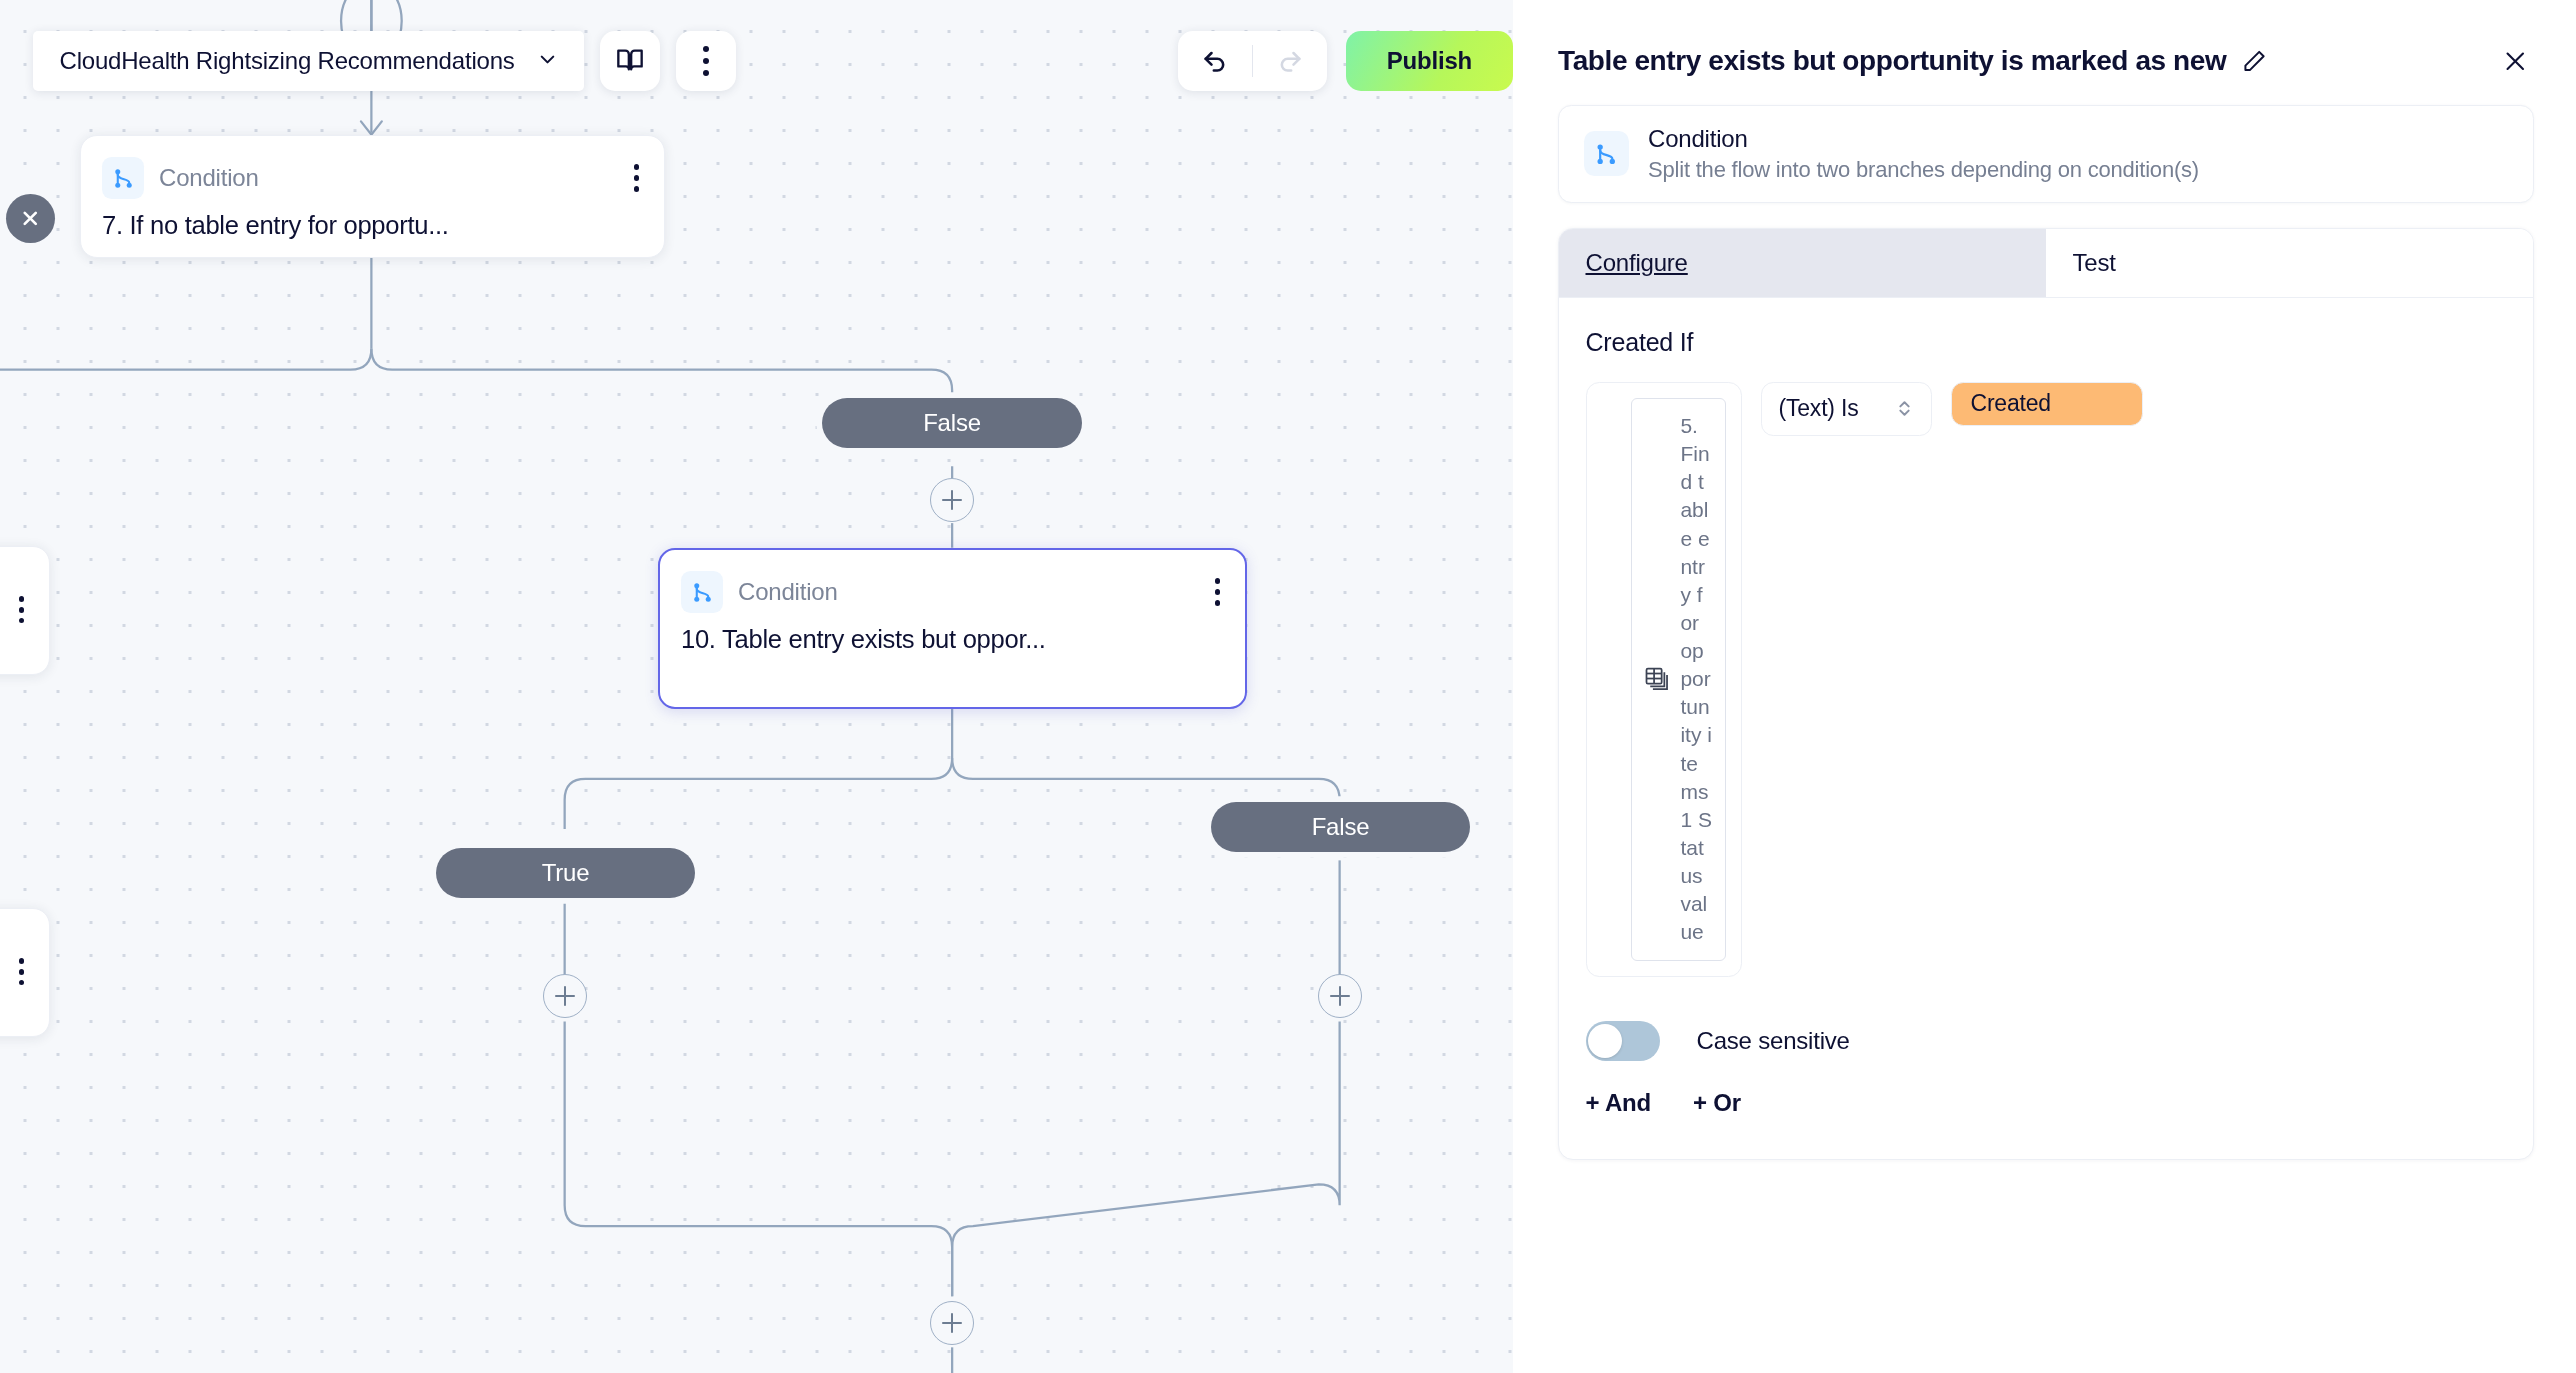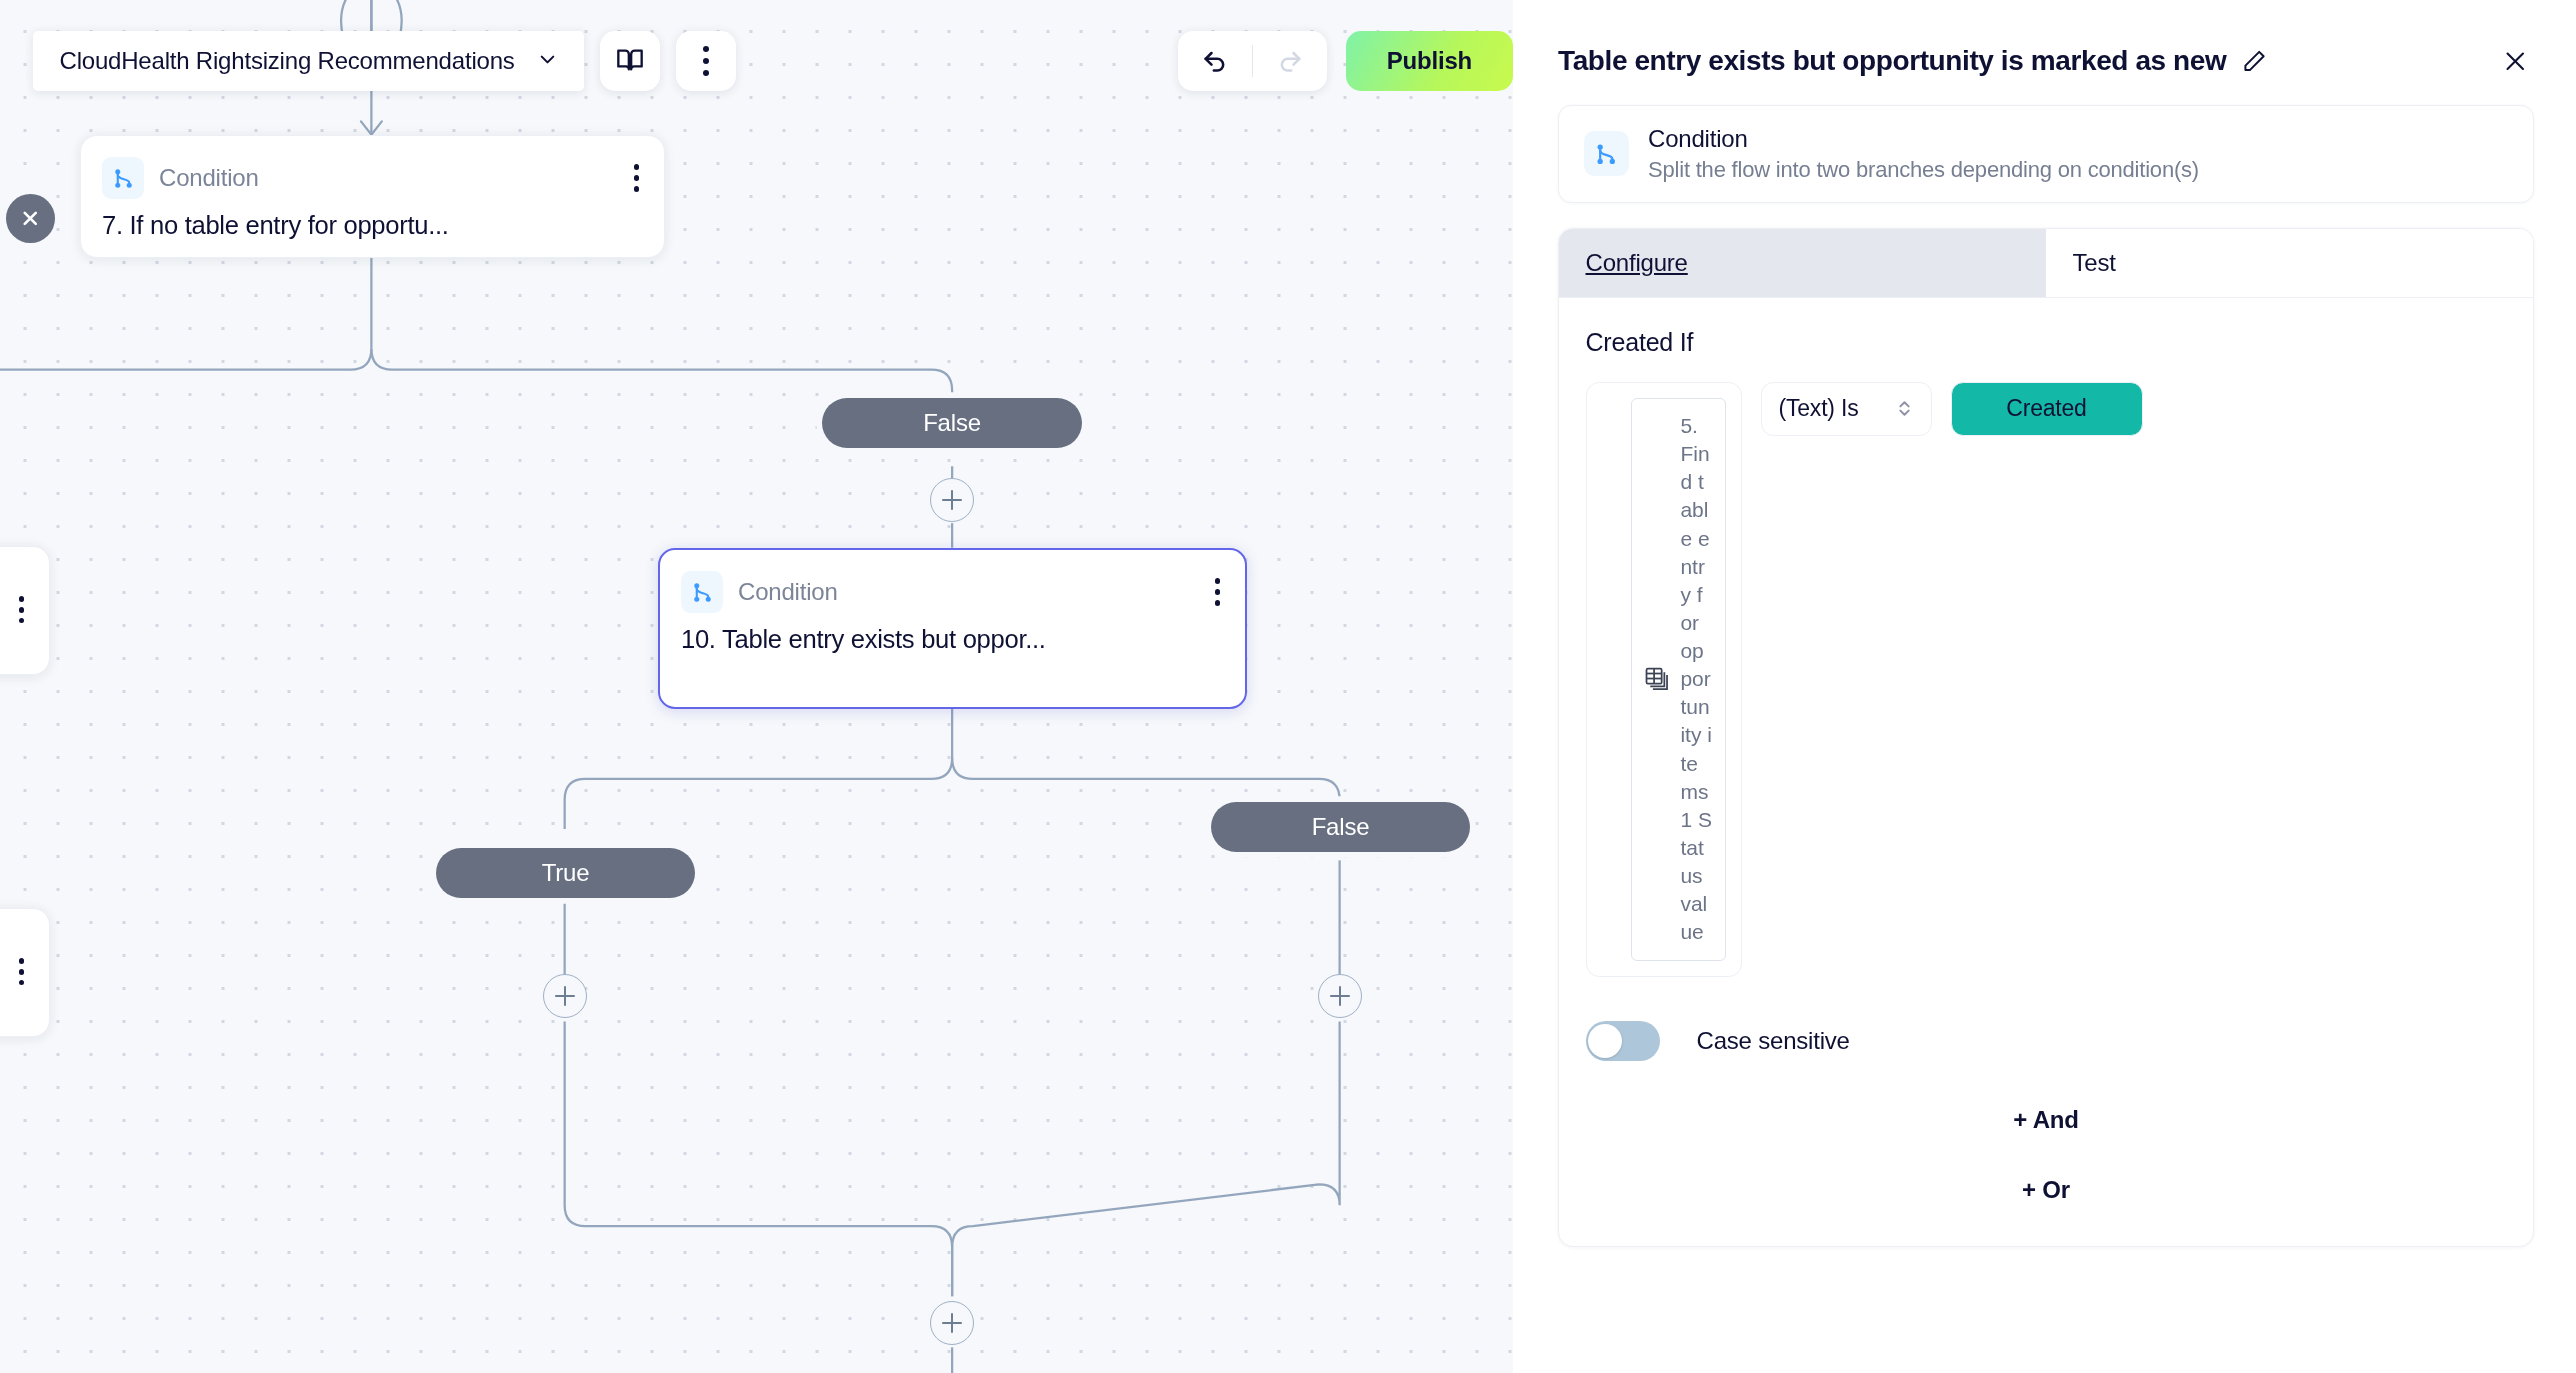--- a/index.html
+++ b/index.html
@@ -158,37 +158,37 @@
   .token .t-icon { flex: none; display: flex; align-items: center; }
   .token .t-text { font-size: 21px; color: #6c7487; line-height: 1.34; word-break: break-all; }
 
   .op-select {
     width: 171px; height: 54px; border: 0.9px solid #eceff5; border-radius: 12.3px;
     display: flex; align-items: center; padding: 0 17px; background: #fff;
     font-size: 23px; color: #0e1133; letter-spacing: -0.2px;
   }
   .op-select .chev { margin-left: auto; display: flex; flex-direction: column; gap: 1.9px; }
   .val-input {
-    width: 192px; height: 54px; border: 0.9px solid #eceff5; border-radius: 12.3px;
-    padding: 0 19px; background: #14b8a6; font-size: 23px; color: #0e1133;
-    font-family: "Liberation Sans", sans-serif; letter-spacing: -0.2px; text-align: center;
+    width: 192px; height: 44px; border: 0.9px solid #eceff5; border-radius: 12.3px;
+    padding: 0 19px; background: #fdba74; font-size: 23px; color: #0e1133;
+    font-family: "Liberation Sans", sans-serif; letter-spacing: -0.2px;
   }
 
   .toggle-row { display: flex; align-items: center; gap: 37px; margin-top: 44px; }
   .toggle {
     width: 74px; height: 40px; border-radius: 20px; background: #aec6d9;
     position: relative; flex: none;
   }
   .toggle .knob {
     position: absolute; top: 2.8px; left: 2.8px; width: 34px; height: 34px;
     border-radius: 50%; background: #fff; box-shadow: 0 0.9px 2.8px rgba(0,0,0,.15);
   }
   .toggle-label { font-size: 24px; color: #0e1133; letter-spacing: -0.2px; }
 
-  .andor-row { display: flex; gap: 42px; margin-top: 45px; flex-direction: column; }
+  .andor-row { display: flex; gap: 42px; margin-top: 28px; }
   .andor-btn { font-size: 24px; color: #0e1133; font-weight: 700; letter-spacing: -0.2px; background: none; border: none; font-family: "Liberation Sans", sans-serif; }
 </style>
 </head>
 <body>
 
 <div id="app">
 
   <div id="canvas">
 
     <svg id="wires" viewBox="0 0 1597 1450" width="1513" height="1374">

